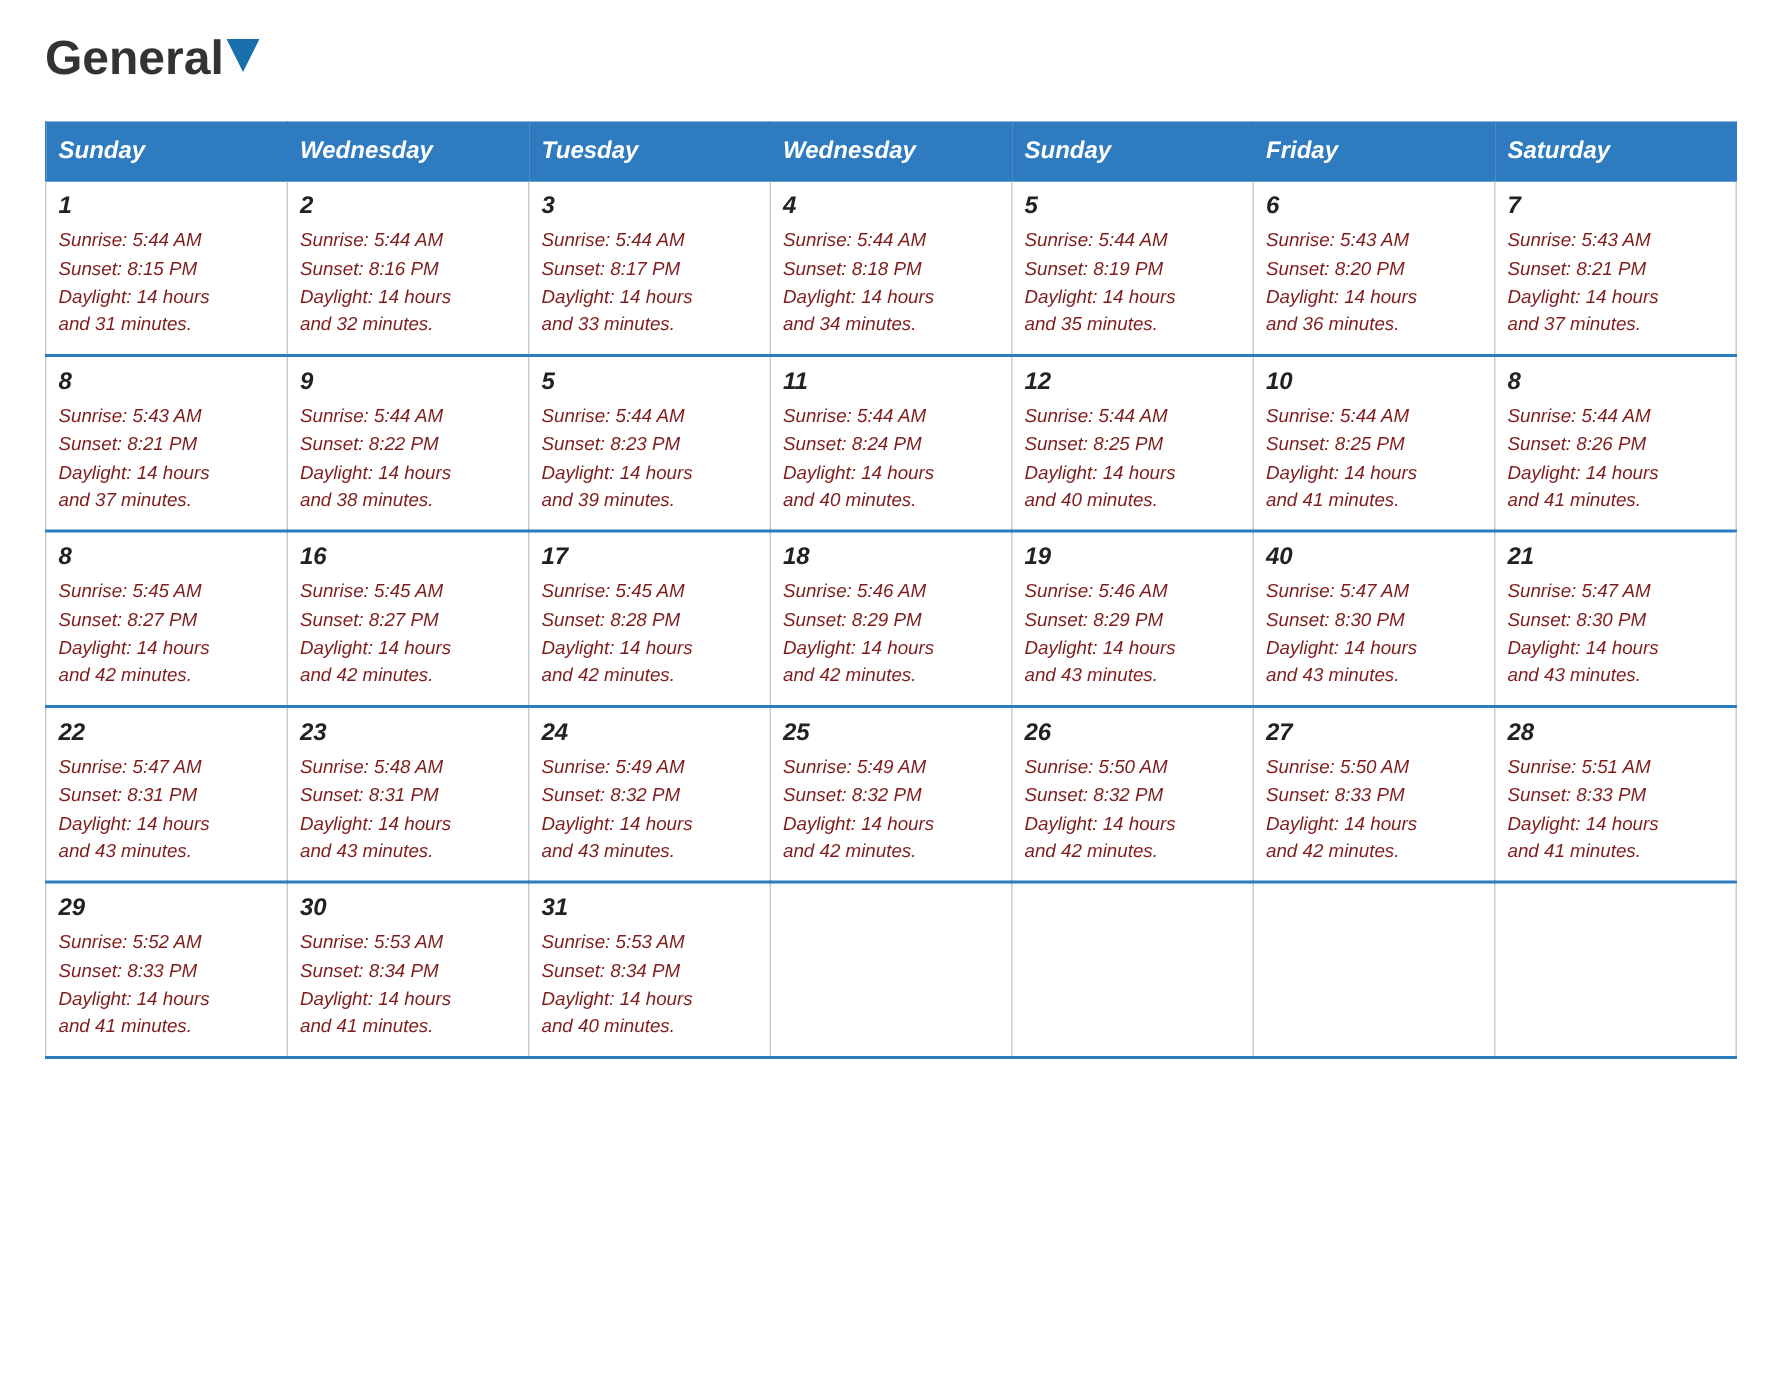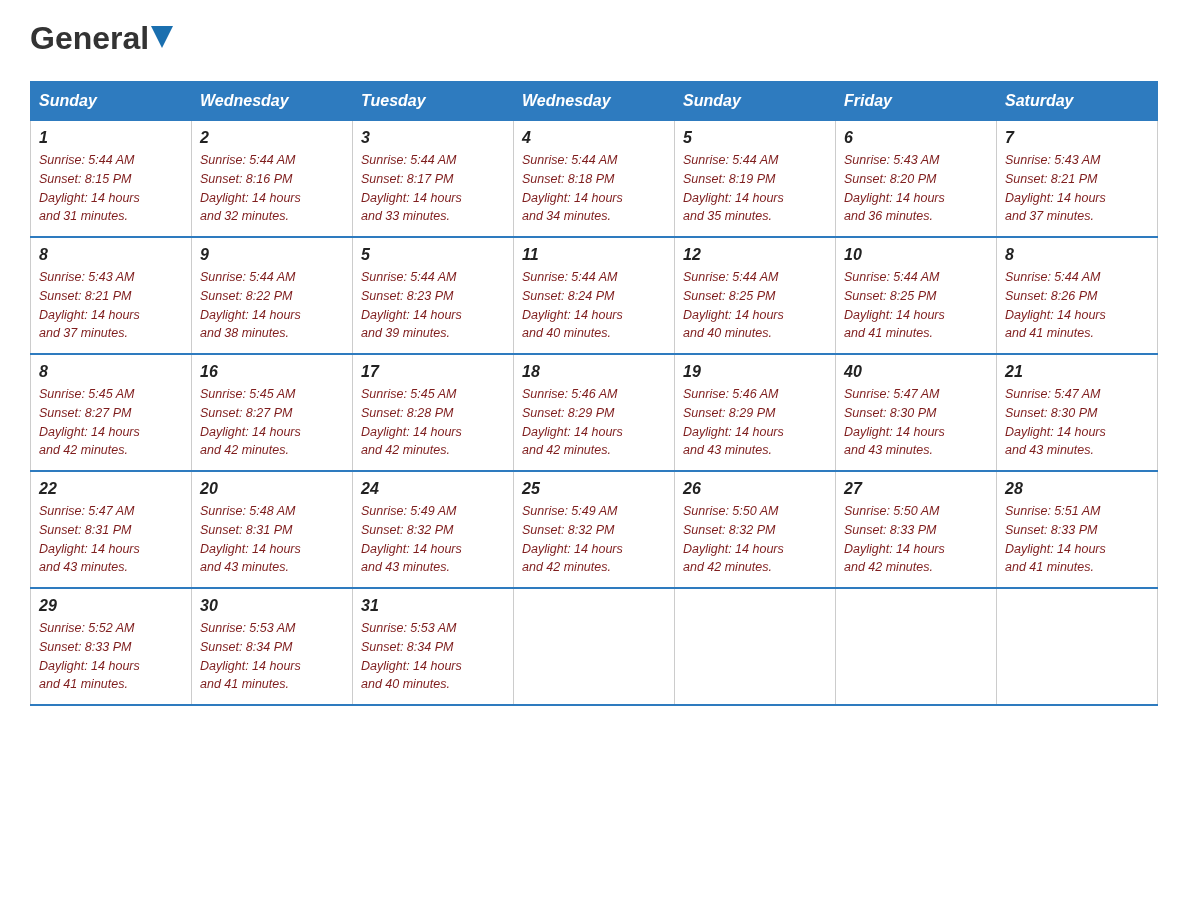--- a/index.html
+++ b/index.html
@@ -309,21 +309,21 @@
         <td>
         <span class="day-number">22</span>
         <div class="day-info">
           Sunrise: 5:47 AM<br>
           Sunset: 8:31 PM<br>
           Daylight: 14 hours<br>
           and 43 minutes.
         </div>
       </td>
         <td>
-        <span class="day-number">20</span>
+        <span class="day-number">23</span>
         <div class="day-info">
           Sunrise: 5:48 AM<br>
           Sunset: 8:31 PM<br>
           Daylight: 14 hours<br>
           and 43 minutes.
         </div>
       </td>
         <td>
         <span class="day-number">24</span>
         <div class="day-info">

